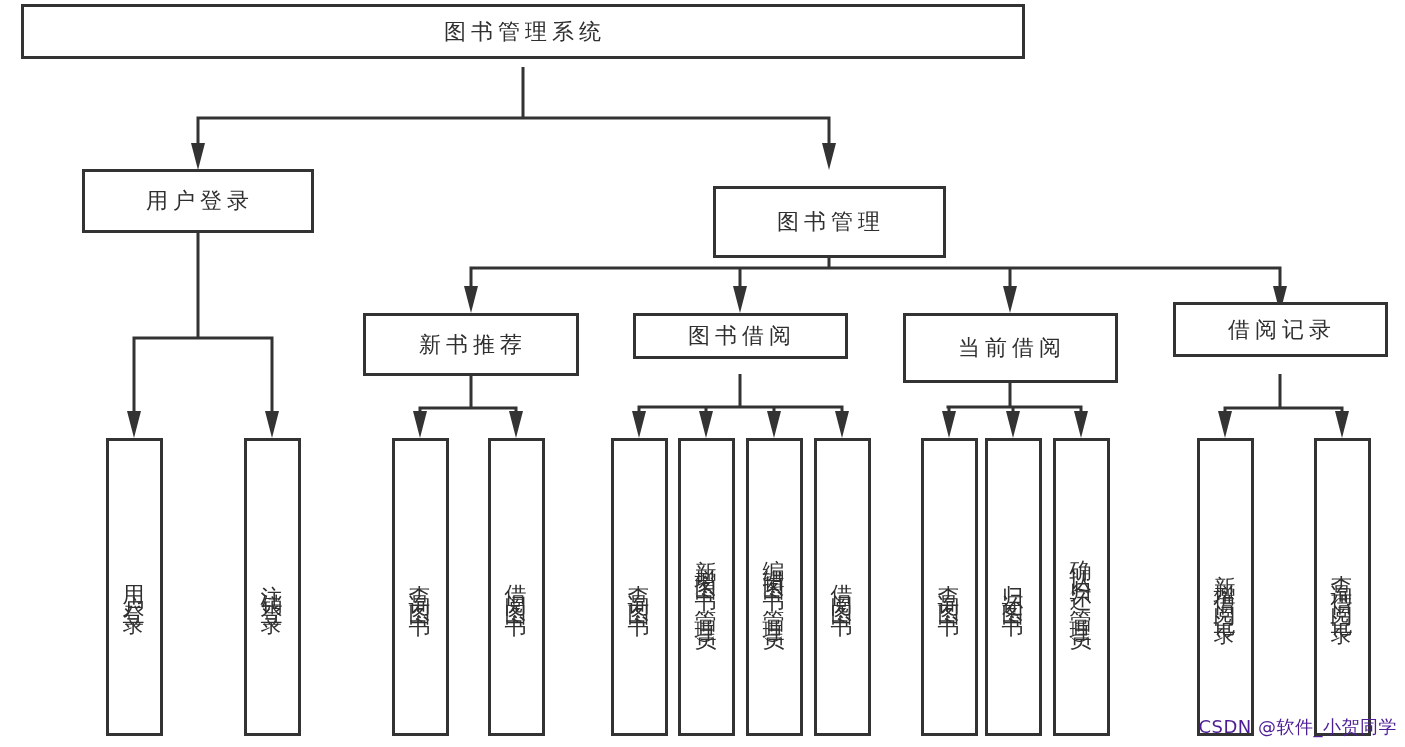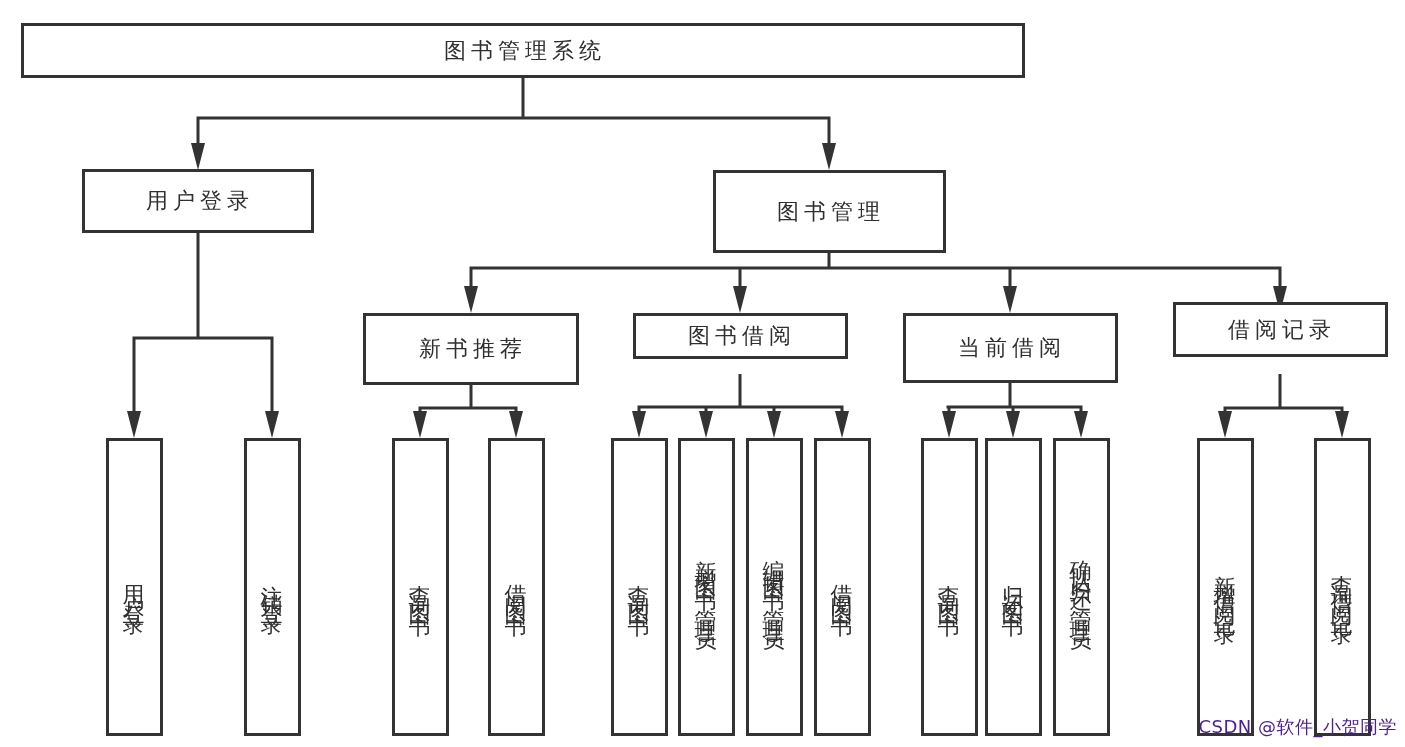--- a/index.html
+++ b/index.html
@@ -40,32 +40,32 @@
          M1280 374 V408 M1223.5 408 H1343.5 M1225 408 V412 M1342 408 V412" fill="none" stroke="#333333" stroke-width="3"></path>
     <path d="M191 143 H205 L198 170 Z M822 143 H836 L829 170 Z
          M464 286 H478 L471 313 Z M733 286 H747 L740 313 Z M1003 286 H1017 L1010 313 Z M1273 286 H1287 L1280 313 Z
          M127 411 H141 L134 438 Z M265 411 H279 L272 438 Z
          M413 411 H427 L420 438 Z M509 411 H523 L516 438 Z
          M632 411 H646 L639 438 Z M699 411 H713 L706 438 Z M767 411 H781 L774 438 Z M835 411 H849 L842 438 Z
          M942 411 H956 L949 438 Z M1006 411 H1020 L1013 438 Z M1074 411 H1088 L1081 438 Z
          M1218 411 H1232 L1225 438 Z M1335 411 H1349 L1342 438 Z" fill="#333333" stroke="none"></path>
   </svg>
 
-  <div class="box hbox" style="left:21px;top:23px;width:1004px;height:55px">
+  <div class="box hbox" style="left:21px;top:4px;width:1004px;height:55px">
     <span class="lbl">图书管理系统</span>
   </div>
 
   <div class="box hbox" style="left:82px;top:169px;width:232px;height:64px">
     <span class="lbl">用户登录</span>
   </div>
-  <div class="box hbox" style="left:712.5px;top:170px;width:233px;height:83px">
+  <div class="box hbox" style="left:712.5px;top:186px;width:233px;height:72px">
     <span class="lbl">图书管理</span>
   </div>
 
-  <div class="box hbox" style="left:363px;top:313px;width:216px;height:72px">
+  <div class="box hbox" style="left:363px;top:313px;width:216px;height:63px">
     <span class="lbl">新书推荐</span>
   </div>
   <div class="box hbox" style="left:632.5px;top:313px;width:215px;height:46px">
     <span class="lbl">图书借阅</span>
   </div>
   <div class="box hbox" style="left:902.5px;top:313px;width:215px;height:70px">
     <span class="lbl">当前借阅</span>
   </div>
   <div class="box hbox" style="left:1172.5px;top:302px;width:215px;height:55px">
     <span class="lbl">借阅记录</span>

